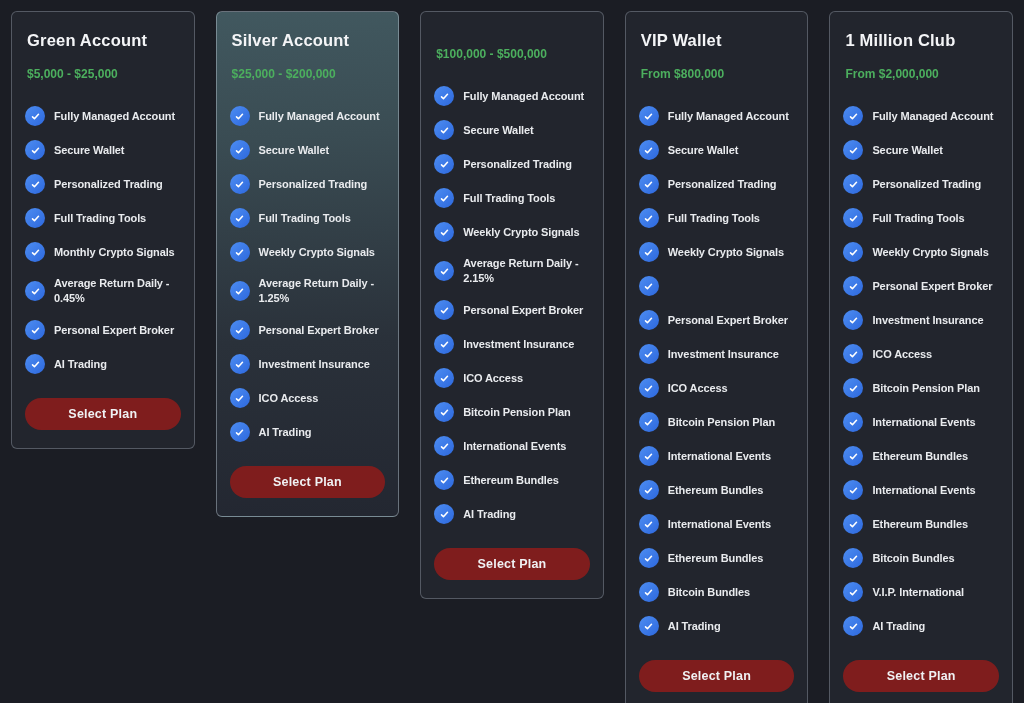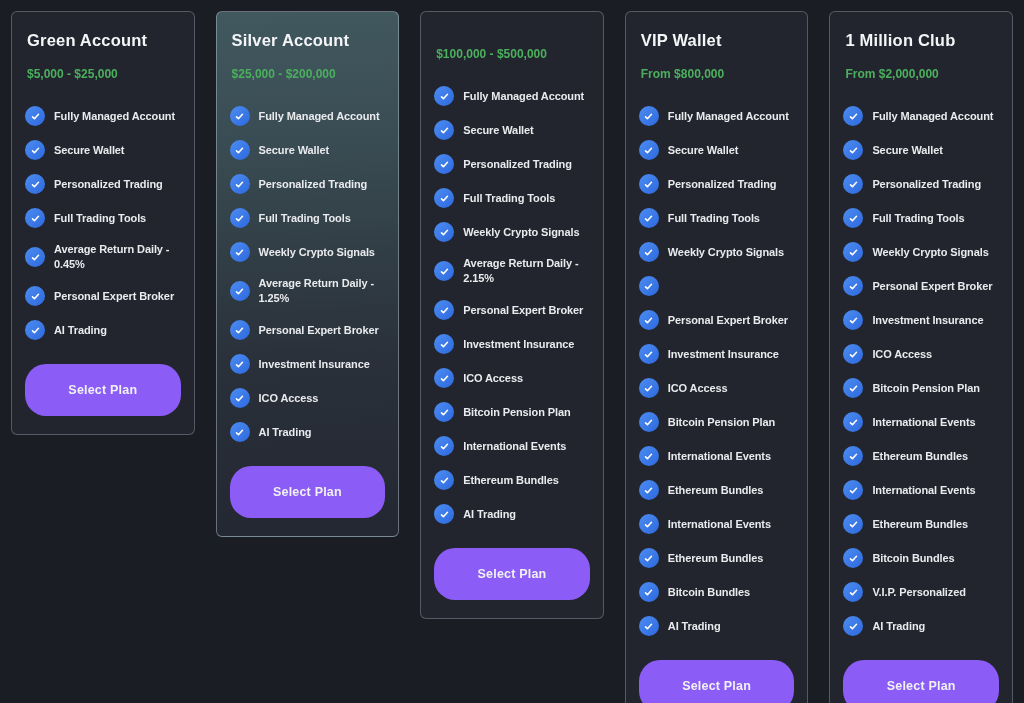--- a/index.html
+++ b/index.html
@@ -69,24 +69,24 @@
     color: #e9ebee;
     font-size: 11px;
     font-weight: 700;
     line-height: 15px;
     letter-spacing: -0.1px;
   }
   .select-btn {
     display: block;
     width: 100%;
     margin-top: 24px;
-    height: 52px;
+    height: 32px;
     border: none;
     border-radius: 21px;
-    background: #8b5cf6;
+    background: #7f1d1d;
     color: #f0f1f3;
     font-family: "Liberation Sans", sans-serif;
     font-size: 12.5px;
     font-weight: 700;
     letter-spacing: 0.2px;
     cursor: pointer;
   }
 </style>
 </head>
 <body>
@@ -125,20 +125,28 @@
 
   <div class="feature-row">
     <span class="check-circle">
       <svg viewBox="0 0 24 24" width="11" height="11" aria-hidden="true">
         <path d="M5.5 12.8l4.2 4.2L18.5 7.2" fill="none" stroke="#ffffff" stroke-width="3.4" stroke-linecap="round" stroke-linejoin="round"></path>
       </svg>
     </span>
     <span class="feature-label">Full Trading Tools</span>
   </div>
 
+  <div class="feature-row">
+    <span class="check-circle">
+      <svg viewBox="0 0 24 24" width="11" height="11" aria-hidden="true">
+        <path d="M5.5 12.8l4.2 4.2L18.5 7.2" fill="none" stroke="#ffffff" stroke-width="3.4" stroke-linecap="round" stroke-linejoin="round"></path>
+      </svg>
+    </span>
+    <span class="feature-label">Monthly Crypto Signals</span>
+  </div>
 
   <div class="feature-row">
     <span class="check-circle">
       <svg viewBox="0 0 24 24" width="11" height="11" aria-hidden="true">
         <path d="M5.5 12.8l4.2 4.2L18.5 7.2" fill="none" stroke="#ffffff" stroke-width="3.4" stroke-linecap="round" stroke-linejoin="round"></path>
       </svg>
     </span>
     <span class="feature-label">Average Return Daily - 0.45%</span>
   </div>
 
@@ -663,21 +671,21 @@
     </span>
     <span class="feature-label">Bitcoin Bundles</span>
   </div>
 
   <div class="feature-row">
     <span class="check-circle">
       <svg viewBox="0 0 24 24" width="11" height="11" aria-hidden="true">
         <path d="M5.5 12.8l4.2 4.2L18.5 7.2" fill="none" stroke="#ffffff" stroke-width="3.4" stroke-linecap="round" stroke-linejoin="round"></path>
       </svg>
     </span>
-    <span class="feature-label">V.I.P. Personalized</span>
+    <span class="feature-label">V.I.P. International</span>
   </div>
 
   <div class="feature-row">
     <span class="check-circle">
       <svg viewBox="0 0 24 24" width="11" height="11" aria-hidden="true">
         <path d="M5.5 12.8l4.2 4.2L18.5 7.2" fill="none" stroke="#ffffff" stroke-width="3.4" stroke-linecap="round" stroke-linejoin="round"></path>
       </svg>
     </span>
     <span class="feature-label">AI Trading</span>
   </div>

